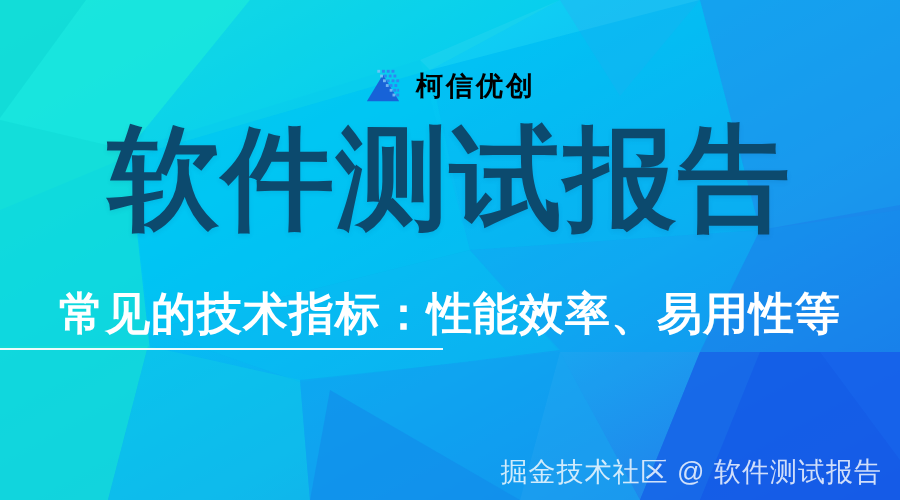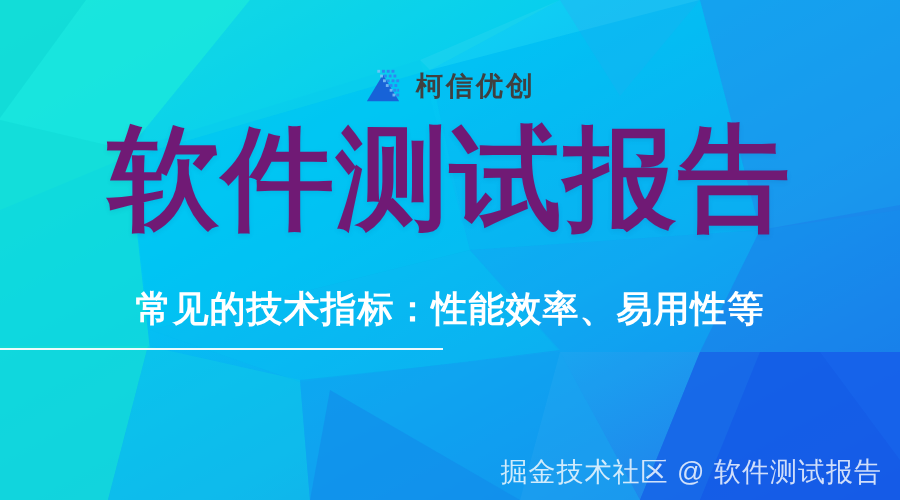--- a/index.html
+++ b/index.html
@@ -47,51 +47,51 @@
   #logo-mark {
     width: 38px;
     height: 38px;
     display: block;
     flex: 0 0 auto;
   }
   #logo-wordmark {
     font-size: 27px;
     font-weight: bold;
     letter-spacing: 3px;
-    color: #404040;
+    color: #000000;
     line-height: 1;
     white-space: nowrap;
     text-align: right;
   }
 
   
   #main-title {
     position: absolute;
     left: 0;
     right: 0;
     top: 122px;
     text-align: center;
     font-size: 112px;
     font-weight: bold;
-    color: #701a75;
+    color: #0c4a6e;
     letter-spacing: 2px;
     line-height: 1.02;
     white-space: nowrap;
     z-index: 5;
     text-shadow: 0 2px 5px rgba(0, 60, 120, 0.10);
   }
 
   
   #subtitle {
     position: absolute;
     left: 0;
     right: 0;
     top: 289px;
     text-align: center;
-    font-size: 36px;
+    font-size: 45px;
     font-weight: bold;
     color: #ffffff;
     letter-spacing: 1px;
     line-height: 1.1;
     white-space: nowrap;
     z-index: 5;
   }
 
   
   #divider-rule {

